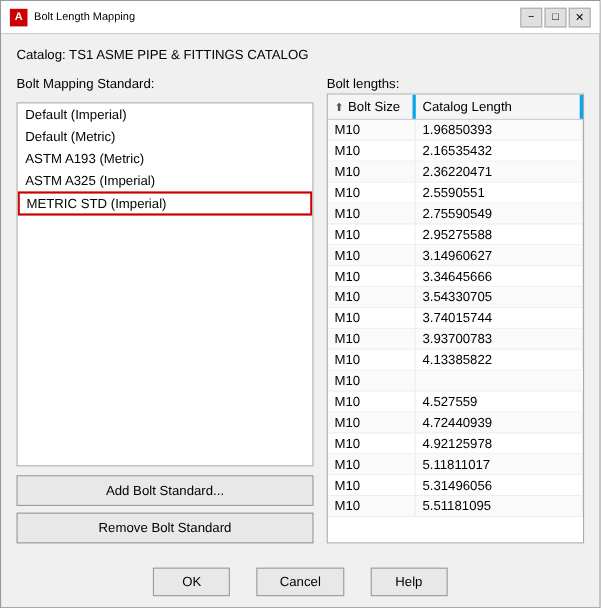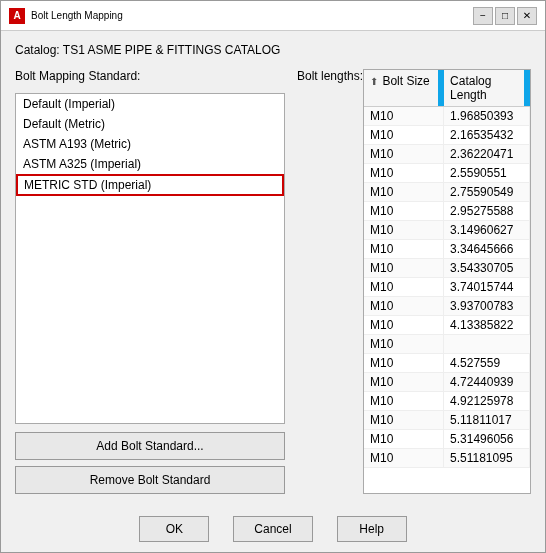--- a/index.html
+++ b/index.html
@@ -116,41 +116,42 @@
       border: 1px solid #999;
       padding: 6px 12px;
       font-size: 12px;
       cursor: pointer;
       text-align: center;
       width: 100%;
     }
     .right-panel {
       flex: 1;
       display: flex;
+      flex-direction: column;
       justify-content: center;
     }
     .table-container {
       border: 1px solid #aaa;
       background: white;
       flex: 1;
       overflow: hidden;
       display: flex;
       flex-direction: column;
     }
     .table-header {
       display: flex;
       background: #f5f5f5;
       border-bottom: 1px solid #ccc;
       flex-shrink: 0;
     }
     .th {
       padding: 4px 6px;
       font-size: 12px;
       font-weight: normal;
-      border-right: 6px solid #0ea5e9;
+      border-right: 3px solid #0ea5e9;
     }
     .th-bolt-size {
       width: 80px;
     }
     .th-standard-length {
       flex: 1;
     }
     .table-body {
       overflow-y: scroll;
       flex: 1;

